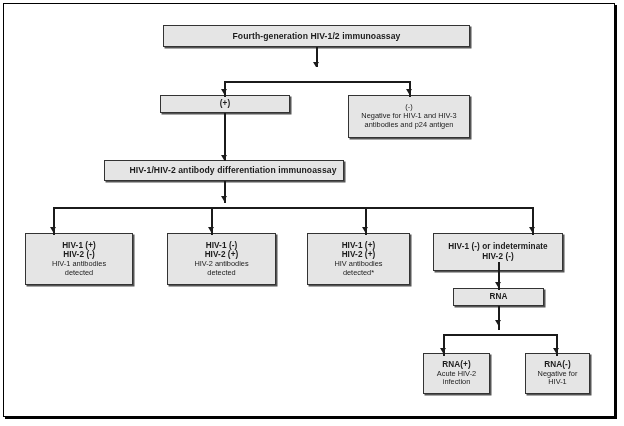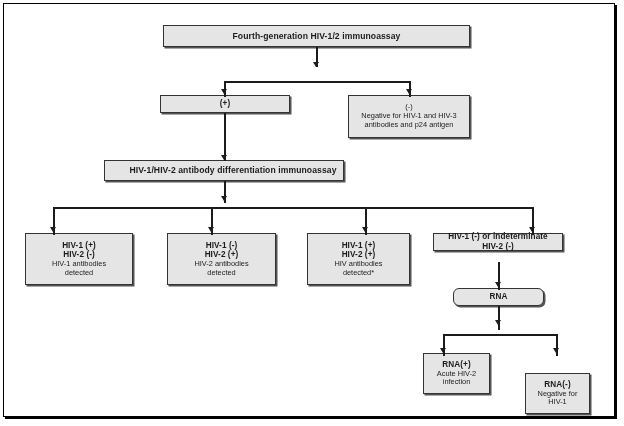--- a/index.html
+++ b/index.html
@@ -110,36 +110,36 @@
     <div class="sub">detected</div>
   </div>
 
   <div class="node" style="left:307px; top:233px; width:103px; height:52px;">
     <div class="ttl">HIV-1 (+)</div>
     <div class="ttl">HIV-2 (+)</div>
     <div class="sub">HIV antibodies</div>
     <div class="sub">detected*</div>
   </div>
 
-  <div class="node" style="left:433px; top:233px; width:130px; height:18px;">
+  <div class="node" style="left:433px; top:233px; width:130px; height:38px;">
     <div class="ttl">HIV-1 (-) or indeterminate</div>
     <div class="ttl">HIV-2 (-)</div>
   </div>
 
-  <div class="node" style="left:453px; top:288px; width:91px; height:18px;border-radius:6px;">
+  <div class="node" style="left:453px; top:288px; width:91px; height:18px;">
     <div class="ttl">RNA</div>
   </div>
 
   <div class="node" style="left:423px; top:353px; width:67px; height:41px;">
     <div class="ttl">RNA(+)</div>
     <div class="sub">Acute HIV-2</div>
     <div class="sub">infection</div>
   </div>
 
-  <div class="node" style="left:525px; top:353px; width:65px; height:41px;margin-top:20px;">
+  <div class="node" style="left:525px; top:353px; width:65px; height:41px;">
     <div class="ttl">RNA(-)</div>
     <div class="sub">Negative for</div>
     <div class="sub">HIV-1</div>
   </div>
 
   <div class="vline" style="left:316px; top:47px; height:20px;"></div>
   <div class="arrow" style="left:313px; top:62px;"></div>
 
   <div class="hline" style="left:224px; top:81px; width:186px;"></div>
   <div class="vline" style="left:224px; top:81px; height:16px;"></div>

